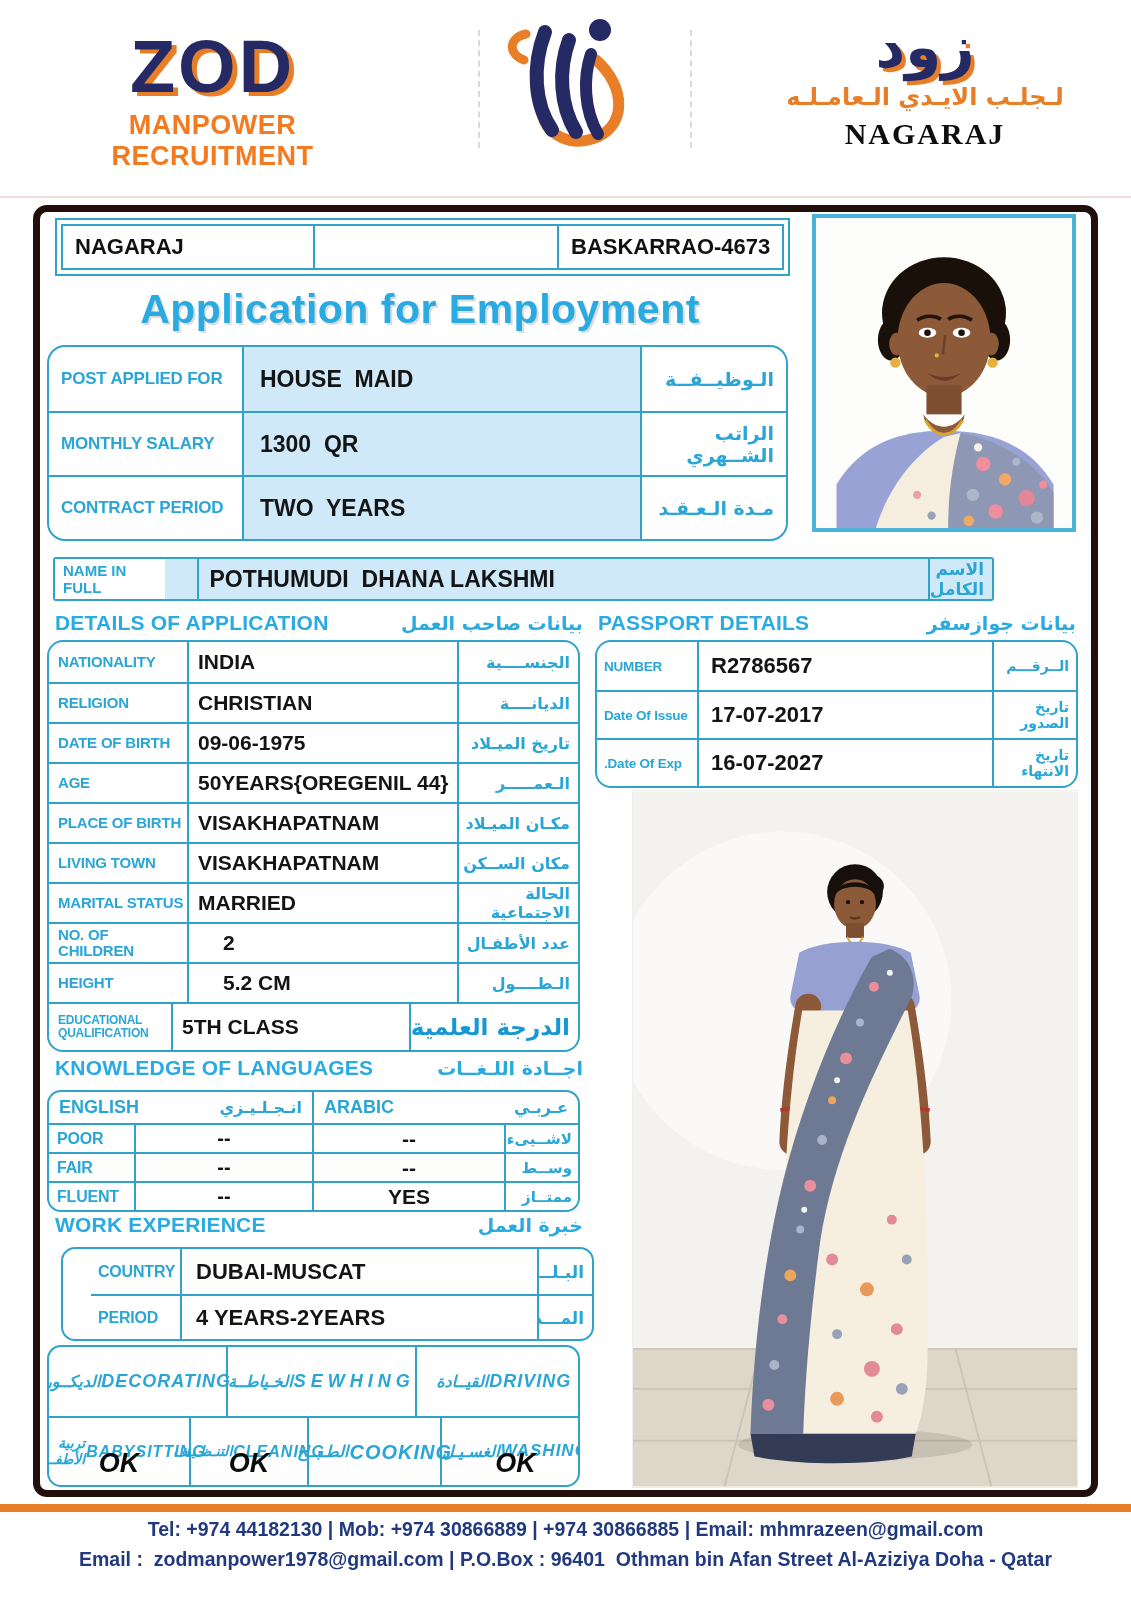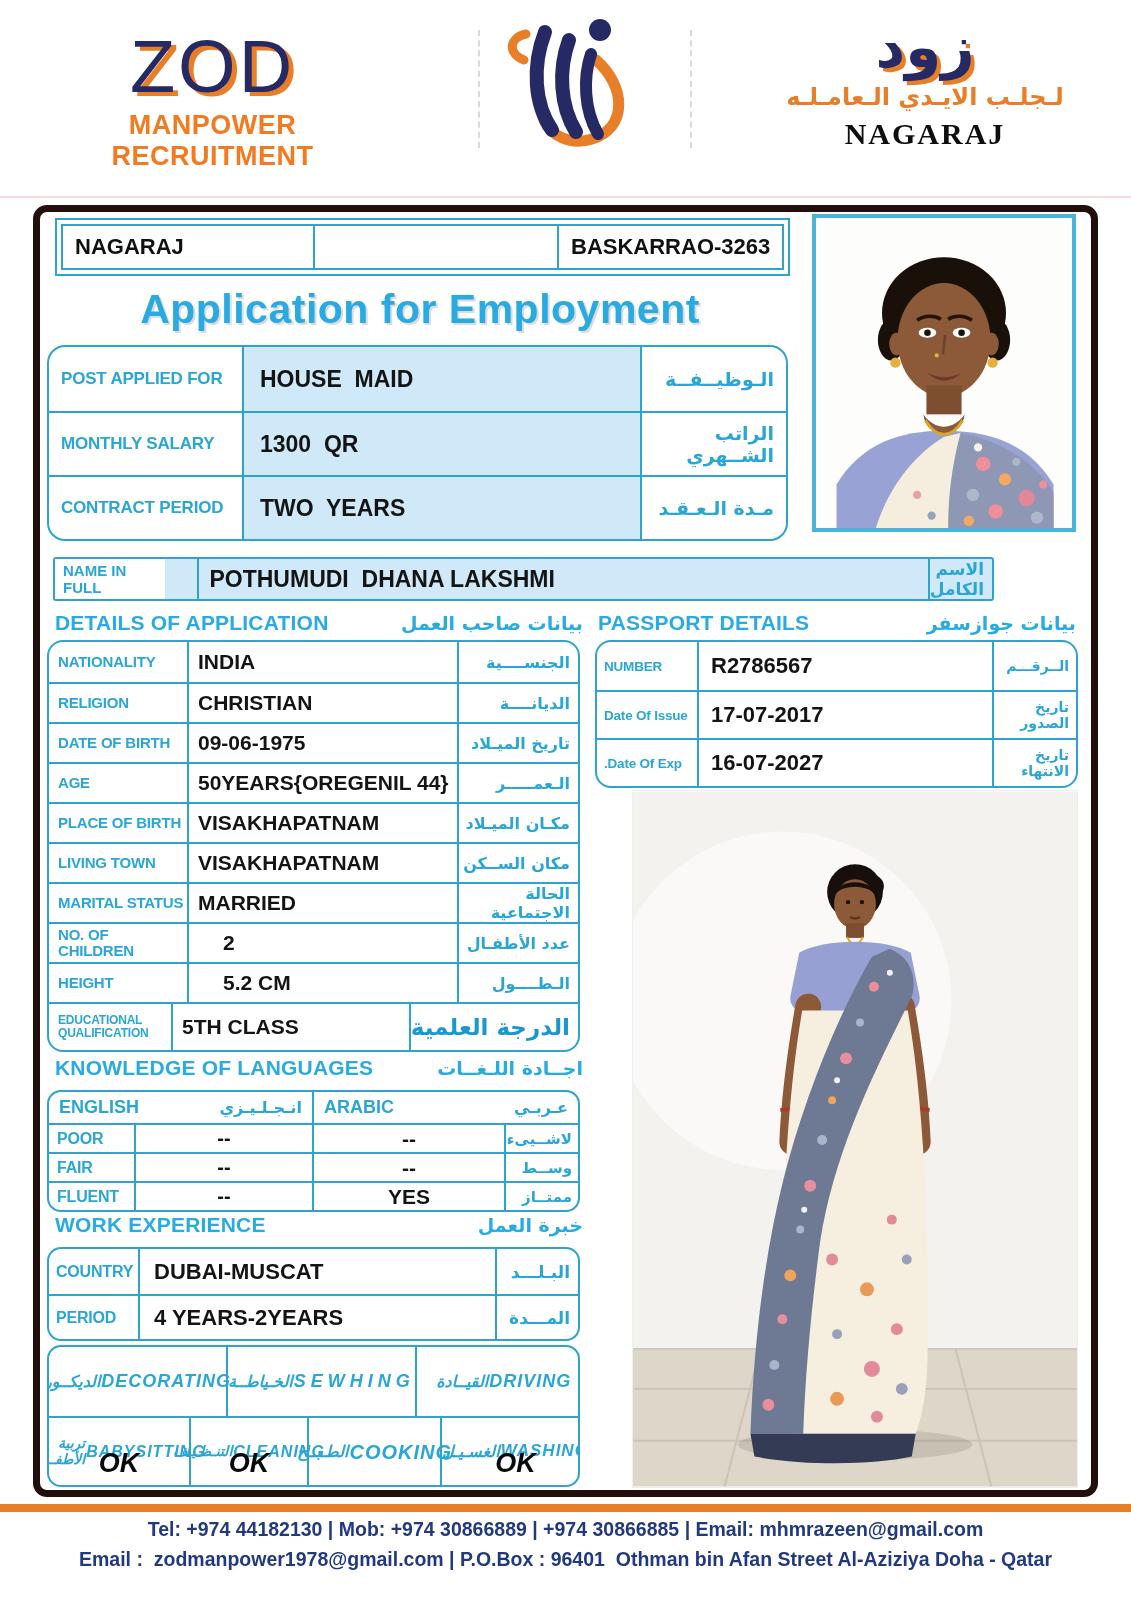--- a/index.html
+++ b/index.html
@@ -11,21 +11,21 @@
     --navy:#262a64;
     --orange:#e87e27;
     --footer:#21397f;
   }
   *{box-sizing:border-box;margin:0;padding:0;}
   body{background:#fff;font-family:"Liberation Sans",sans-serif;}
   .page{position:relative;width:1131px;height:1600px;background:#fff;overflow:hidden;}
 
   
   .brand-left{position:absolute;left:25px;top:28px;width:375px;text-align:center;}
-  .zod{font-size:74px;font-weight:normal;color:var(--navy);letter-spacing:3px;line-height:1.05;
+  .zod{font-size:74px;font-weight:bold;color:var(--navy);letter-spacing:3px;line-height:1.05;
        text-shadow:5px 4px 0 var(--orange);}
   .manpower{margin-top:4px;font-size:27px;font-weight:bold;color:#f47a20;letter-spacing:.5px;}
   .logo-wrap{position:absolute;left:488px;top:6px;width:150px;height:152px;}
   .dash-guide{position:absolute;top:30px;height:118px;width:0;border-left:2px dashed #d9d9d9;}
   .brand-right{position:absolute;left:740px;top:14px;width:370px;text-align:center;}
   .zod-ar{font-family:"DejaVu Sans",sans-serif;font-size:58px;font-weight:bold;color:var(--navy);
           line-height:1.15;text-shadow:4px 4px 0 var(--orange);}
   .ar-sub{font-family:"DejaVu Sans",sans-serif;font-size:24px;font-weight:bold;color:var(--orange);margin-top:2px;}
   .nagaraj-top{font-family:"Liberation Serif",serif;font-size:30px;font-weight:bold;color:#0e0e0e;
                letter-spacing:2px;margin-top:6px;}
@@ -110,21 +110,21 @@
   .lang-hcell{display:flex;align-items:center;justify-content:space-between;padding:0 10px;}
   .lang-hcell .hl{font-size:18px;font-weight:bold;color:var(--cyan);}
   .lang-hcell .ha{font-family:"DejaVu Sans",sans-serif;font-size:16px;font-weight:bold;color:var(--cyan);direction:rtl;}
   .lh1{width:263px;} .lh2{flex:1;}
   .lang-table .c1{width:85px;padding-left:8px;font-size:16px;}
   .lang-table .c2{width:178px;justify-content:center;font-size:20px;}
   .lang-table .c3{width:192px;justify-content:center;font-size:21px;}
   .lang-table .c4{flex:1;padding-right:6px;font-size:15px;}
 
   
-  .work-table{left:7px;top:1035px;width:533px;border-radius:14px;}
+  .work-table{left:21px;top:1035px;width:533px;border-radius:14px;padding-left:28px;}
   .work-table .row{height:45px;}
   .work-table .c1{width:89px;padding-left:7px;font-size:16px;}
   .work-table .c2{width:357px;padding-left:14px;font-size:22px;}
   .work-table .c3{flex:1;padding-right:8px;font-size:17px;}
 
   
   .skills-table{left:7px;top:1133px;width:533px;border-radius:14px;}
   .skills-table .row{height:69px;}
   .skill{flex:1;position:relative;display:flex;flex-direction:row;align-items:center;justify-content:center;gap:1px;font-style:italic;}
   .skill+.skill{border-left:2px solid var(--line);}
@@ -172,21 +172,21 @@
   </div>
 
   <div class="header-rule"></div>
 
   <div class="form">
 
     <div class="refbox">
       <div class="refbox-inner">
         <div class="refcell rc1">NAGARAJ</div>
         <div class="refcell rc2"></div>
-        <div class="refcell rc3">BASKARRAO-3263</div>
+        <div class="refcell rc3">BASKARRAO-4673</div>
       </div>
     </div>
 
     <div class="form-title">Application for Employment</div>
 
     <div class="tbl top-table">
       <div class="row">
         <div class="cell c1 lab">POST APPLIED FOR</div>
         <div class="cell c2 val">HOUSE  MAID</div>
         <div class="cell c3 ar">الـوظيــفــة</div>

